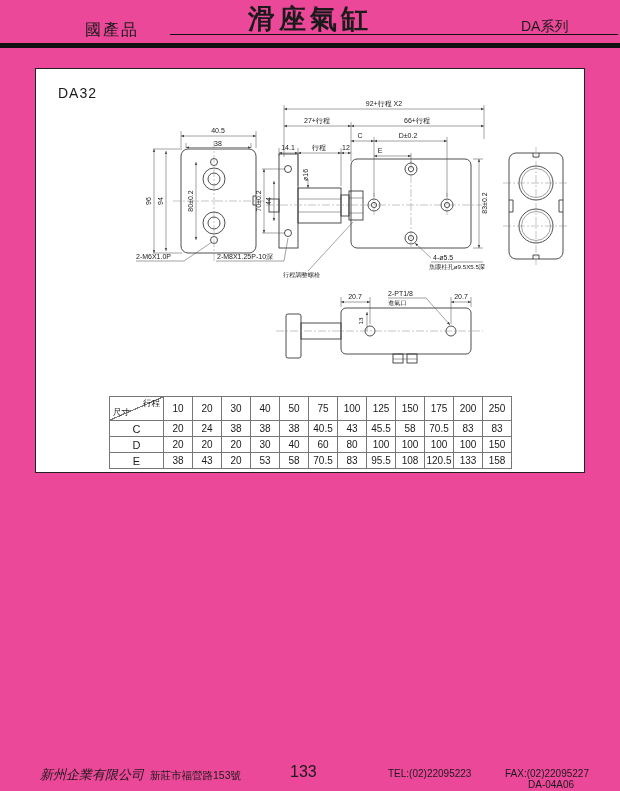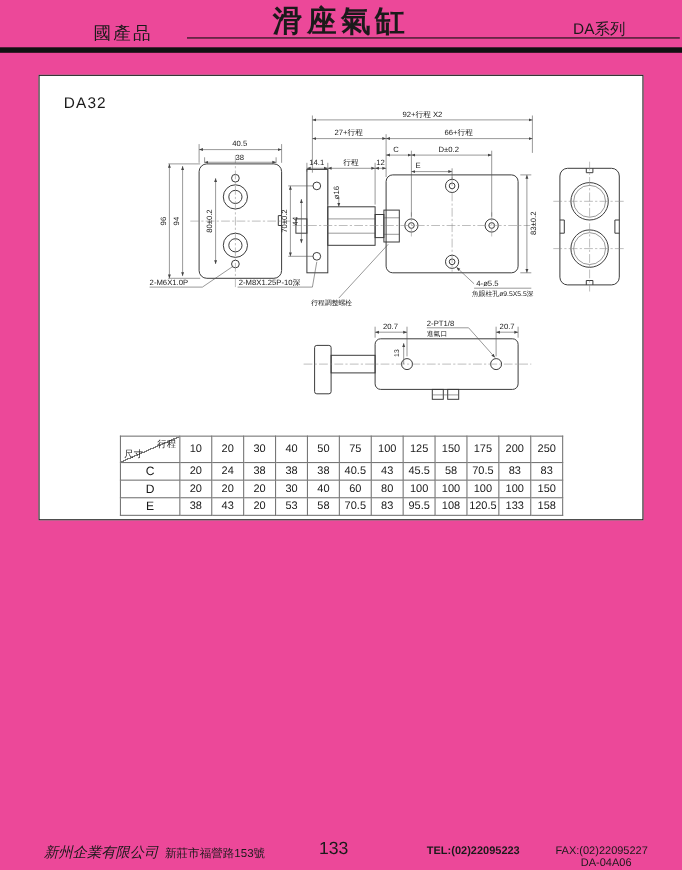--- a/index.html
+++ b/index.html
@@ -24,21 +24,21 @@
   .dim-table .rowlabel{width:54px;font-size:11px;}
   .corner{position:relative;width:54px;}
   .corner .diag{position:absolute;inset:0;background:linear-gradient(to bottom right,
       transparent calc(50% - 0.6px), #777 calc(50% - 0.6px), #777 calc(50% + 0.6px), transparent calc(50% + 0.6px));}
   .corner .t{position:absolute;top:1px;right:3px;font-size:8.5px;}
   .corner .b{position:absolute;bottom:1px;left:3px;font-size:8.5px;}
   
   .footer-company{position:absolute;left:40px;top:766px;font-size:13px;font-style:italic;}
   .footer-address{position:absolute;left:150px;top:769px;font-size:10.5px;}
   .footer-page{position:absolute;left:290px;top:763px;font-size:16px;}
-  .footer-tel{position:absolute;left:388px;top:768px;font-size:10px;font-weight:bold;}
+  .footer-tel{position:absolute;left:388px;top:768px;font-size:10px;}
   .footer-fax{position:absolute;left:505px;top:768px;font-size:10px;}
   .footer-code{position:absolute;left:528px;top:779px;font-size:10px;}
   
   svg text{font-family:"Liberation Sans","DejaVu Sans",sans-serif;font-size:7px;fill:#1a1a1a;}
   svg .sm{font-size:6.2px;}
   .ol{stroke:#3a3a3a;stroke-width:0.9;fill:none;}
   .thin{stroke:#555;stroke-width:0.55;fill:none;}
   .cl{stroke:#888;stroke-width:0.5;fill:none;stroke-dasharray:8 2 2 2;}
 </style>
 </head>

